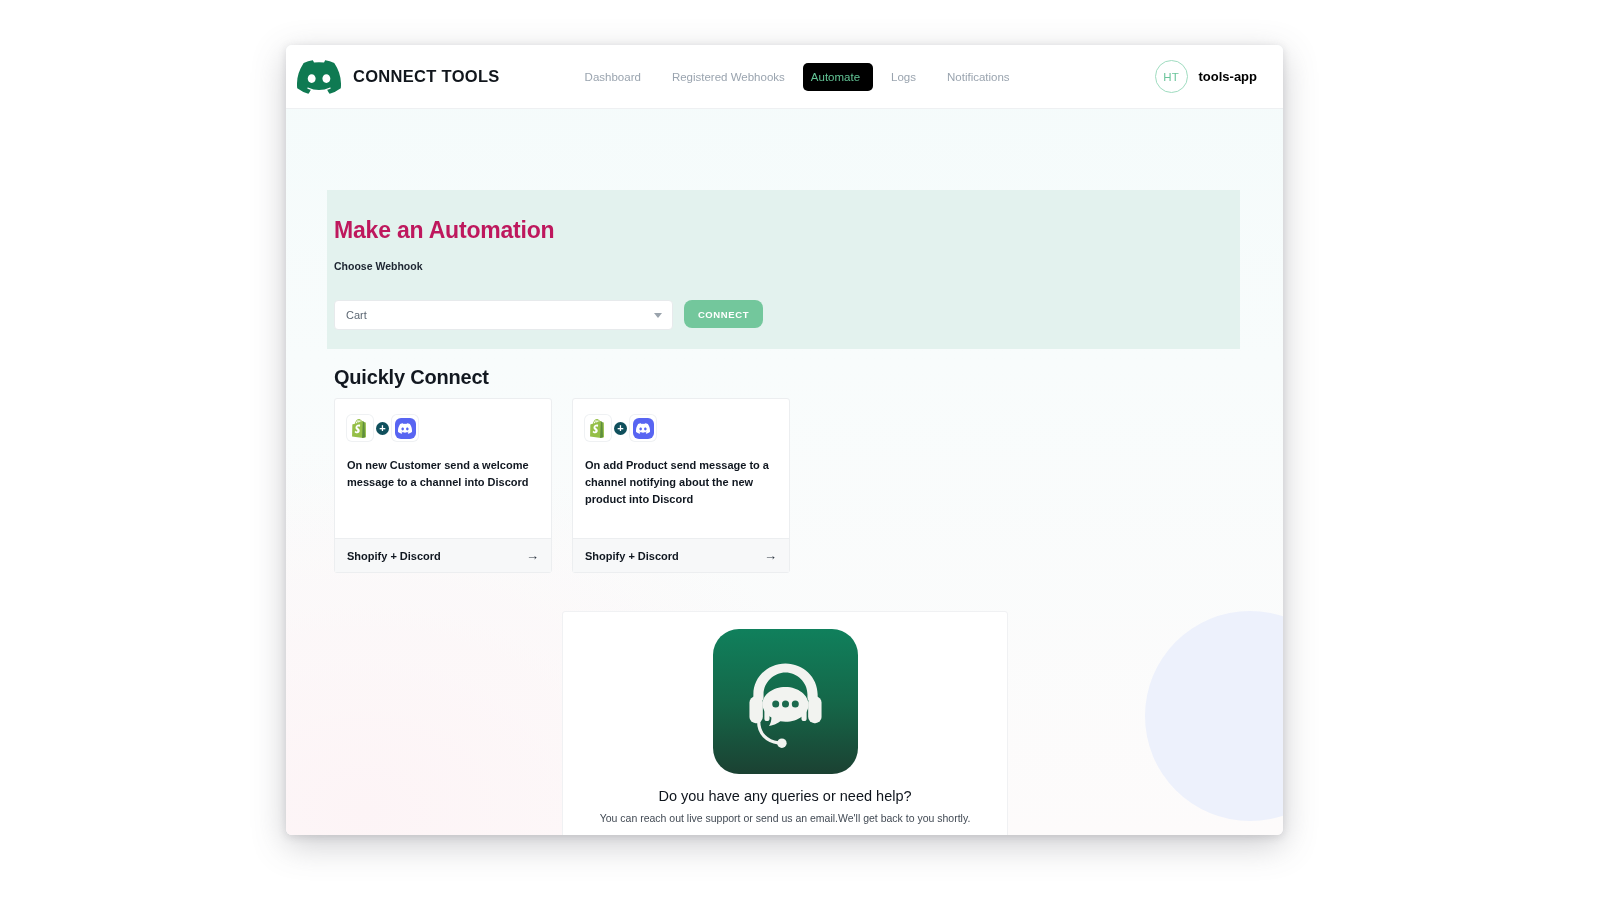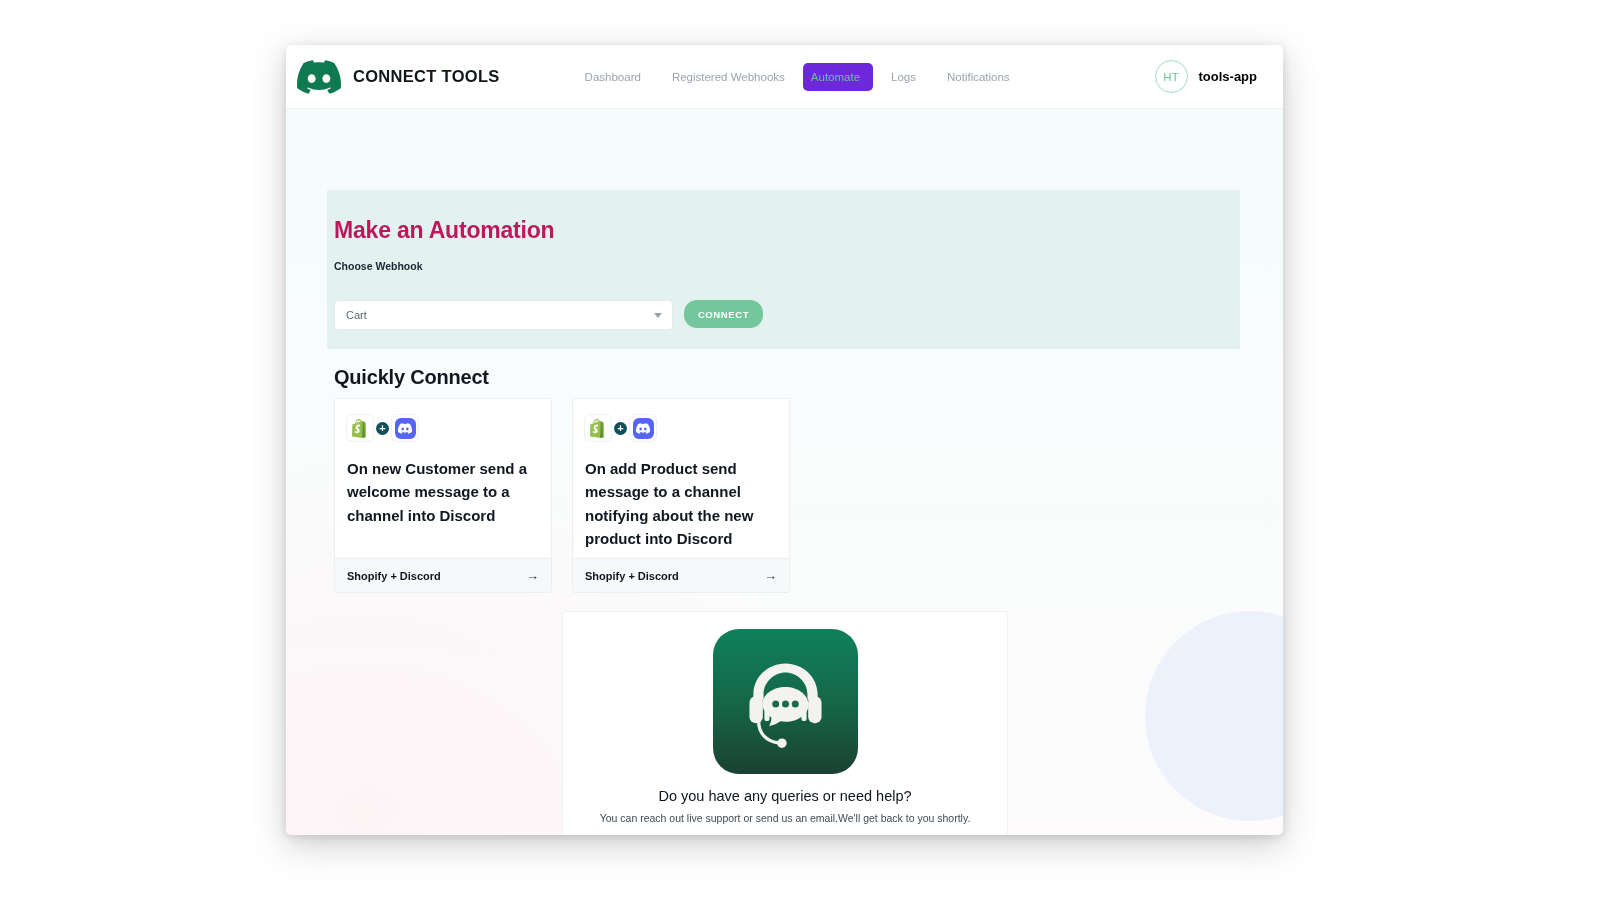--- a/index.html
+++ b/index.html
@@ -52,21 +52,21 @@
     margin-left: 12px;
     font-size: 16.5px; font-weight: bold;
     letter-spacing: 0.3px; color: #11161c;
   }
   .nav { display: flex; align-items: flex-start; margin-left: 72px; gap: 5px; }
   .nav-item {
     font-size: 11.5px; color: #9aa4af;
     padding: 8px 13px; border-radius: 5px;
     white-space: nowrap;
   }
-  .nav-item.active { color: #63c596; background: #6d28d9; padding-left: 8px; }
+  .nav-item.active { color: #63c596; background: #000000; padding-left: 8px; }
   .user { position: absolute; right: 26px; display: flex; align-items: center; }
   .avatar {
     width: 31px; height: 31px; border-radius: 50%;
     border: 1.3px solid #9fdcc0;
     display: flex; align-items: center; justify-content: center;
     font-size: 11.5px; color: #6bc59b; background: #ffffff;
   }
   .user-name { margin-left: 11px; font-size: 13px; font-weight: bold; color: #000000; }
 
   
@@ -96,21 +96,21 @@
   .caret {
     position: absolute; right: 10px; top: 12px;
     width: 0; height: 0;
     border-left: 4px solid transparent;
     border-right: 4px solid transparent;
     border-top: 5px solid #9aa3ac;
   }
   .connect-btn {
     position: absolute; left: 357px; top: 110px;
     width: 79px; height: 28px;
-    background: #73c79c; border-radius: 13px;
+    background: #73c79c; border-radius: 8px;
     display: flex; align-items: center; justify-content: center;
     font-size: 9.5px; font-weight: bold; letter-spacing: 0.6px; color: #ffffff;
   }
 
   .section-title {
     position: absolute; left: 48px; top: 258px;
     font-size: 20px; font-weight: bold; color: #121820;
     letter-spacing: -0.2px;
   }
 
@@ -129,21 +129,21 @@
     display: flex; align-items: center; justify-content: center;
   }
   .plus-badge {
     width: 13px; height: 13px; border-radius: 50%;
     background: #0f4f5c; margin: 0 3px;
     display: flex; align-items: center; justify-content: center;
     color: #fff; font-size: 11px; line-height: 1; font-weight: bold;
   }
   .card-title {
     margin-top: 16px;
-    font-size: 15px; font-weight: bold; line-height: 1.55; color: #101720;
+    font-size: 11px; font-weight: bold; line-height: 1.55; color: #101720;
   }
   .card-footer {
     border-top: 1px solid #eceef0;
     background: #f7f8f9;
     padding: 9px 12px;
     display: flex; align-items: center; justify-content: space-between;
     font-size: 11px; font-weight: bold; color: #101720;
   }
   .arrow { font-size: 13px; color: #2c3440; }
 

